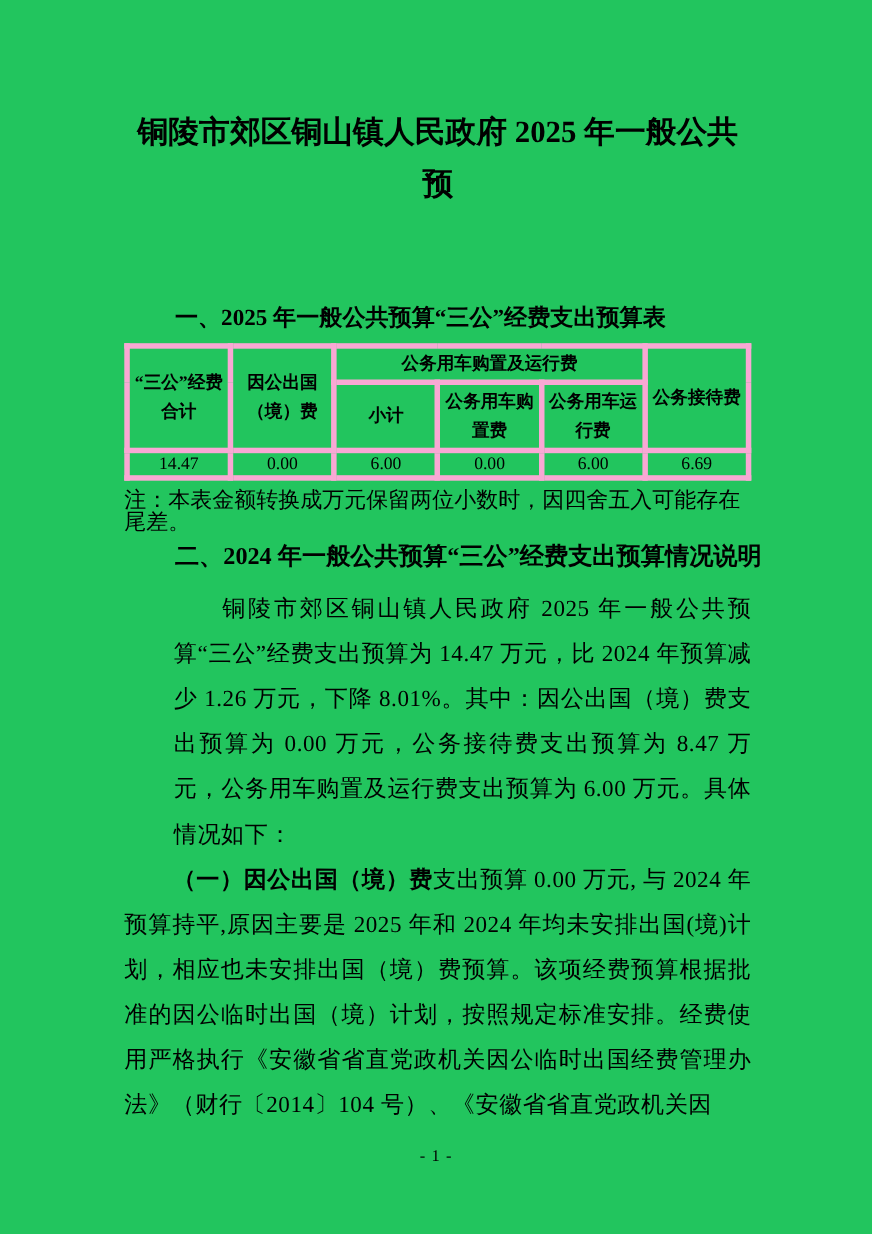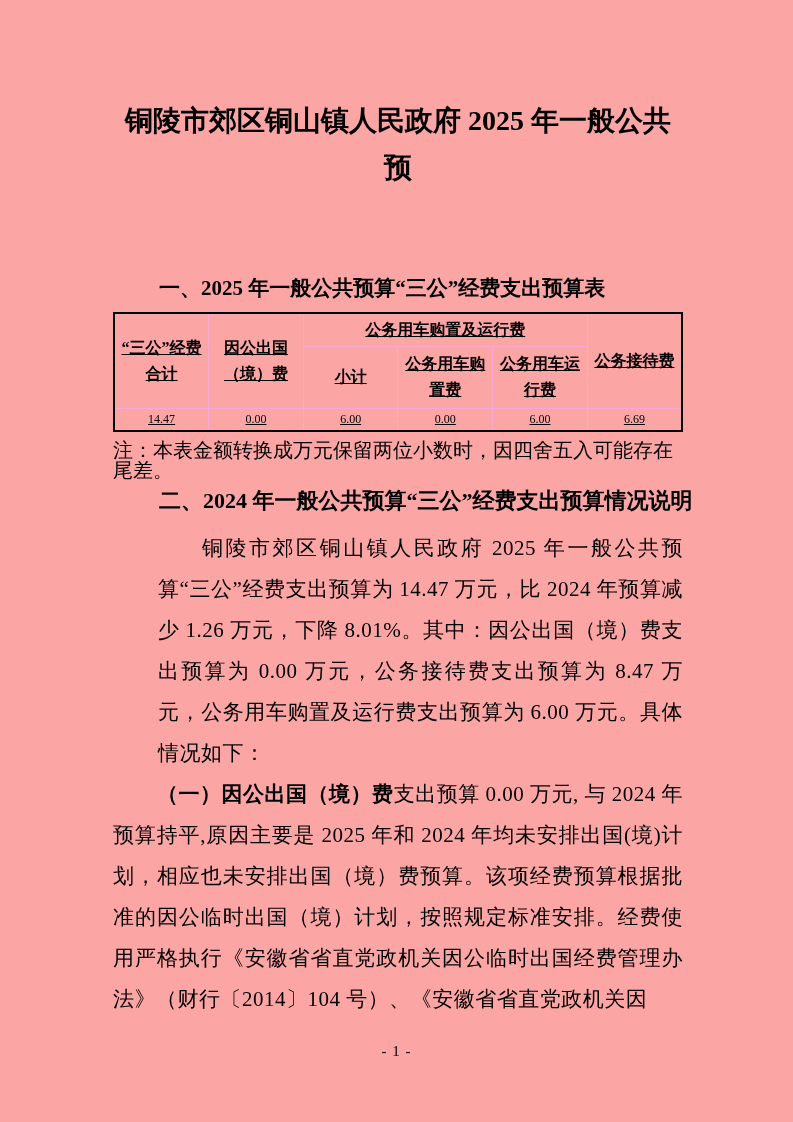--- a/index.html
+++ b/index.html
@@ -1,19 +1,19 @@
 <!DOCTYPE html>
 <html><head>
 <meta charset="utf-8">
 <style>
   * { margin:0; padding:0; box-sizing:border-box; }
   html,body { background:#ffffff; }
   .page {
     width:793px; height:1122px;
-    background:#fca5a5; color:#000;
+    background:#22c55e; color:#000;
     position:relative; overflow:hidden;
     font-family:"Liberation Serif","DejaVu Serif",serif;
   }
   .content { padding:97px 110px 0 113px; }
   .doc-title {
     font-size:28px; font-weight:bold; text-align:center;
     line-height:47px;
   }
   .doc-title span { display:block; }
   .section-heading {
@@ -22,30 +22,29 @@
     padding-left:46px; margin-top:82px;
     white-space:nowrap;
   }
   .section-heading.second { font-size:22px; margin-top:5px; }
   .unit-label { text-align:right; font-size:19px; line-height:24px; margin-top:12px; }
   table.budget {
     width:100%; border-collapse:collapse; margin-top:8px;
     border:2px solid #000; table-layout:fixed;
   }
   table.budget th, table.budget td {
-    border:1px solid #f9a8d4; text-align:center; vertical-align:middle;
+    border:5px solid #f9a8d4; text-align:center; vertical-align:middle;
     padding:1px 4px;
-    text-decoration:underline;
   }
   table.budget thead th {
     font-size:16px; font-weight:bold; line-height:26px;
   }
   tr.group-row th { height:33px; }
   tr.sub-row th { height:62px; }
-  tr.data-row td { font-size:12px; font-weight:normal; height:23px; }
+  tr.data-row td { font-size:16px; font-weight:normal; height:23px; }
   .table-note { font-size:20px; line-height:20px; margin-top:8px; }
   .body-para {
     font-size:21px; line-height:41px;
     text-align:justify; text-justify:inter-character;
     text-indent:44px; letter-spacing:0.5px;
   }
   .body-para.first { margin-top:12px;margin-left:45px; }
   .body-para b { font-weight:bold; }
   .page-number {
     position:absolute; bottom:62px; left:0; right:0;

